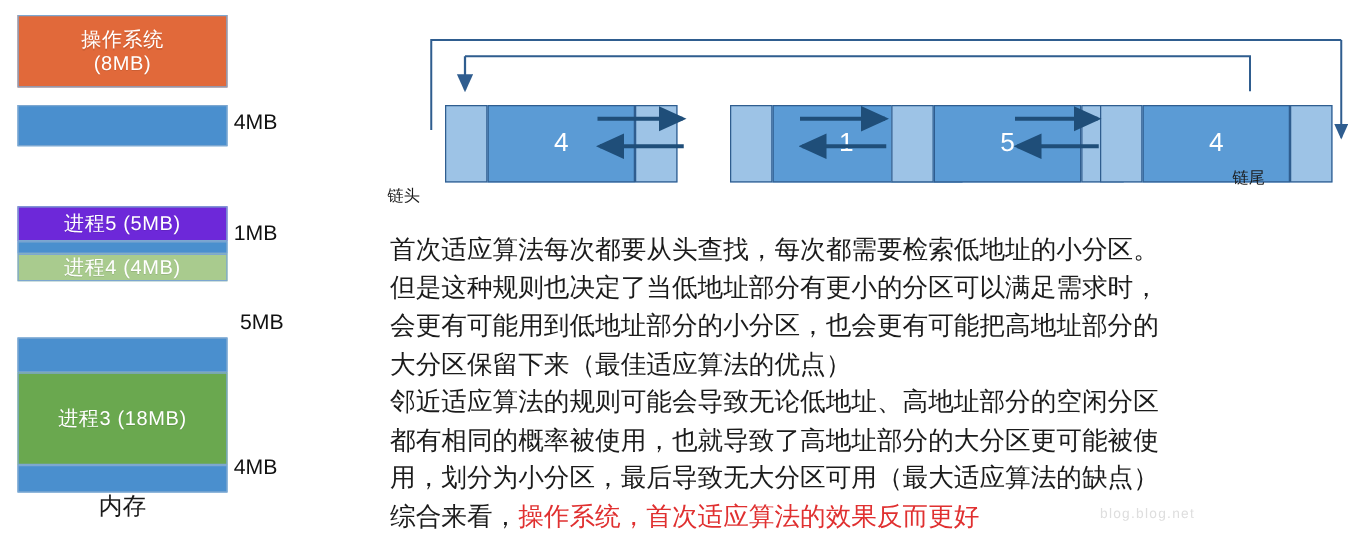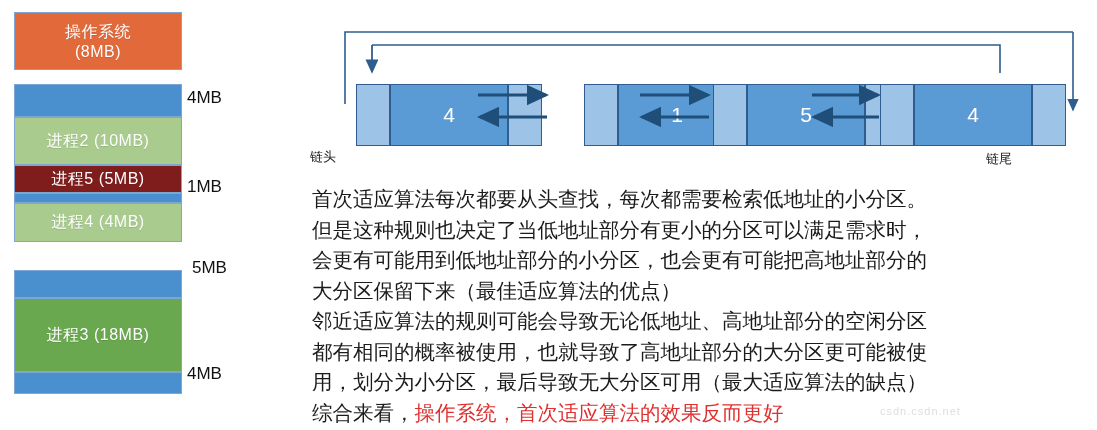--- a/index.html
+++ b/index.html
@@ -21,21 +21,21 @@
     display:flex;align-items:center;justify-content:center;
     color:#ffffff;
     font-size:16px;
     letter-spacing:.5px;
     white-space:nowrap;
     text-shadow:0 1px 0 rgba(0,0,0,.10);
   }
   .mem-os{background:#e1693a;}
   .mem-free{background:#4a8fce;}
   .mem-proc-light{background:#a9cb8e;}
-  .mem-proc-dark{background:#7f1d1d;}
+  .mem-proc-dark{background:#6d28d9;}
   .mem-proc-mid{background:#6aa84f;}
 
   #memory-caption{
     position:absolute;left:14px;top:392px;width:168px;
     text-align:center;font-size:19px;color:#1a1a1a;
   }
 
   .mem-mark{
     position:absolute;
     font-size:17px;font-weight:normal;color:#111;
@@ -54,21 +54,21 @@
   }
   .node .val{
     flex:1;background:#5b9bd5;border:1px solid #2f5d8f;box-sizing:border-box;
     display:flex;align-items:center;justify-content:center;
     color:#ffffff;font-size:21px;
   }
   .lbl-chain{
     position:absolute;font-size:13px;color:#1a1a1a;white-space:nowrap;
   }
   #label-head{left:10px;top:134px;}
-  #label-tail{left:686px;top:136px;}
+  #label-tail{left:686px;top:119px;}
 
   svg.overlay{position:absolute;left:0;top:0;width:1097px;height:430px;pointer-events:none;}
 
   
   #explanation{
     position:absolute;left:312px;top:184px;width:790px;
     font-family:"DejaVu Serif","Liberation Serif",serif;
     font-size:20.5px;
     line-height:30.5px;
     color:#1b1b1b;
@@ -88,49 +88,47 @@
 
   <div id="memory-diagram">
 
     <div class="mem-block mem-os" style="top:0px;height:58px;flex-direction:column;">
       <span>操作系统</span>
       <span>(8MB)</span>
     </div>
 
     <div class="mem-block mem-free" style="top:72px;height:33px;"></div>
 
-    <div class="mem-block mem-proc-light" style="top:105px;height:48px;">
-        <span>进程2 (10MB)</span>
-      </div>
 
     <div class="mem-block mem-proc-dark" style="top:153px;height:28px;">
         <span>进程5 (5MB)</span>
       </div>
 
     <div class="mem-block mem-free" style="top:181px;height:10px;"></div>
 
-    <div class="mem-block mem-proc-light" style="top:191px;height:39px;">
+    <div class="mem-block mem-proc-light" style="top:191px;height:22px;">
         <span>进程4 (4MB)</span>
       </div>
 
 
     <div class="mem-block mem-free" style="top:258px;height:28px;"></div>
 
     <div class="mem-block mem-proc-mid" style="top:286px;height:74px;">
         <span>进程3 (18MB)</span>
       </div>
 
     <div class="mem-block mem-free" style="top:360px;height:22px;"></div>
   </div>
 
   <div class="mem-mark" style="left:187px;top:88px;">4MB</div>
   <div class="mem-mark" style="left:187px;top:177px;">1MB</div>
-  <div class="mem-mark" style="left:192px;top:258px;">5MB</div>
+  <div class="mem-mark" style="left:192px;top:248px;">5MB</div>
   <div class="mem-mark" style="left:187px;top:364px;">4MB</div>
 
+  <div id="memory-caption">内存</div>
 
   <div id="linked-list">
 
     <div class="node" style="left:56px;width:186px;">
       <div class="ptr"></div>
       <div class="val">4</div>
       <div class="ptr"></div>
     </div>
 
     <div class="node" style="left:284px;width:186px;">
@@ -201,15 +199,15 @@
     <span class="ln">首次适应算法每次都要从头查找，每次都需要检索低地址的小分区。</span>
     <span class="ln">但是这种规则也决定了当低地址部分有更小的分区可以满足需求时，</span>
     <span class="ln">会更有可能用到低地址部分的小分区，也会更有可能把高地址部分的</span>
     <span class="ln">大分区保留下来（最佳适应算法的优点）</span>
     <span class="ln">邻近适应算法的规则可能会导致无论低地址、高地址部分的空闲分区</span>
     <span class="ln">都有相同的概率被使用，也就导致了高地址部分的大分区更可能被使</span>
     <span class="ln">用，划分为小分区，最后导致无大分区可用（最大适应算法的缺点）</span>
     <span class="ln"><span>综合来看，</span><span class="hl">操作系统，首次适应算法的效果反而更好</span></span>
   </div>
 
-  <div id="watermark">csdn.csdn.net</div>
+  <div id="watermark">blog.blog.net</div>
 
 </div>
 
 </body></html>

